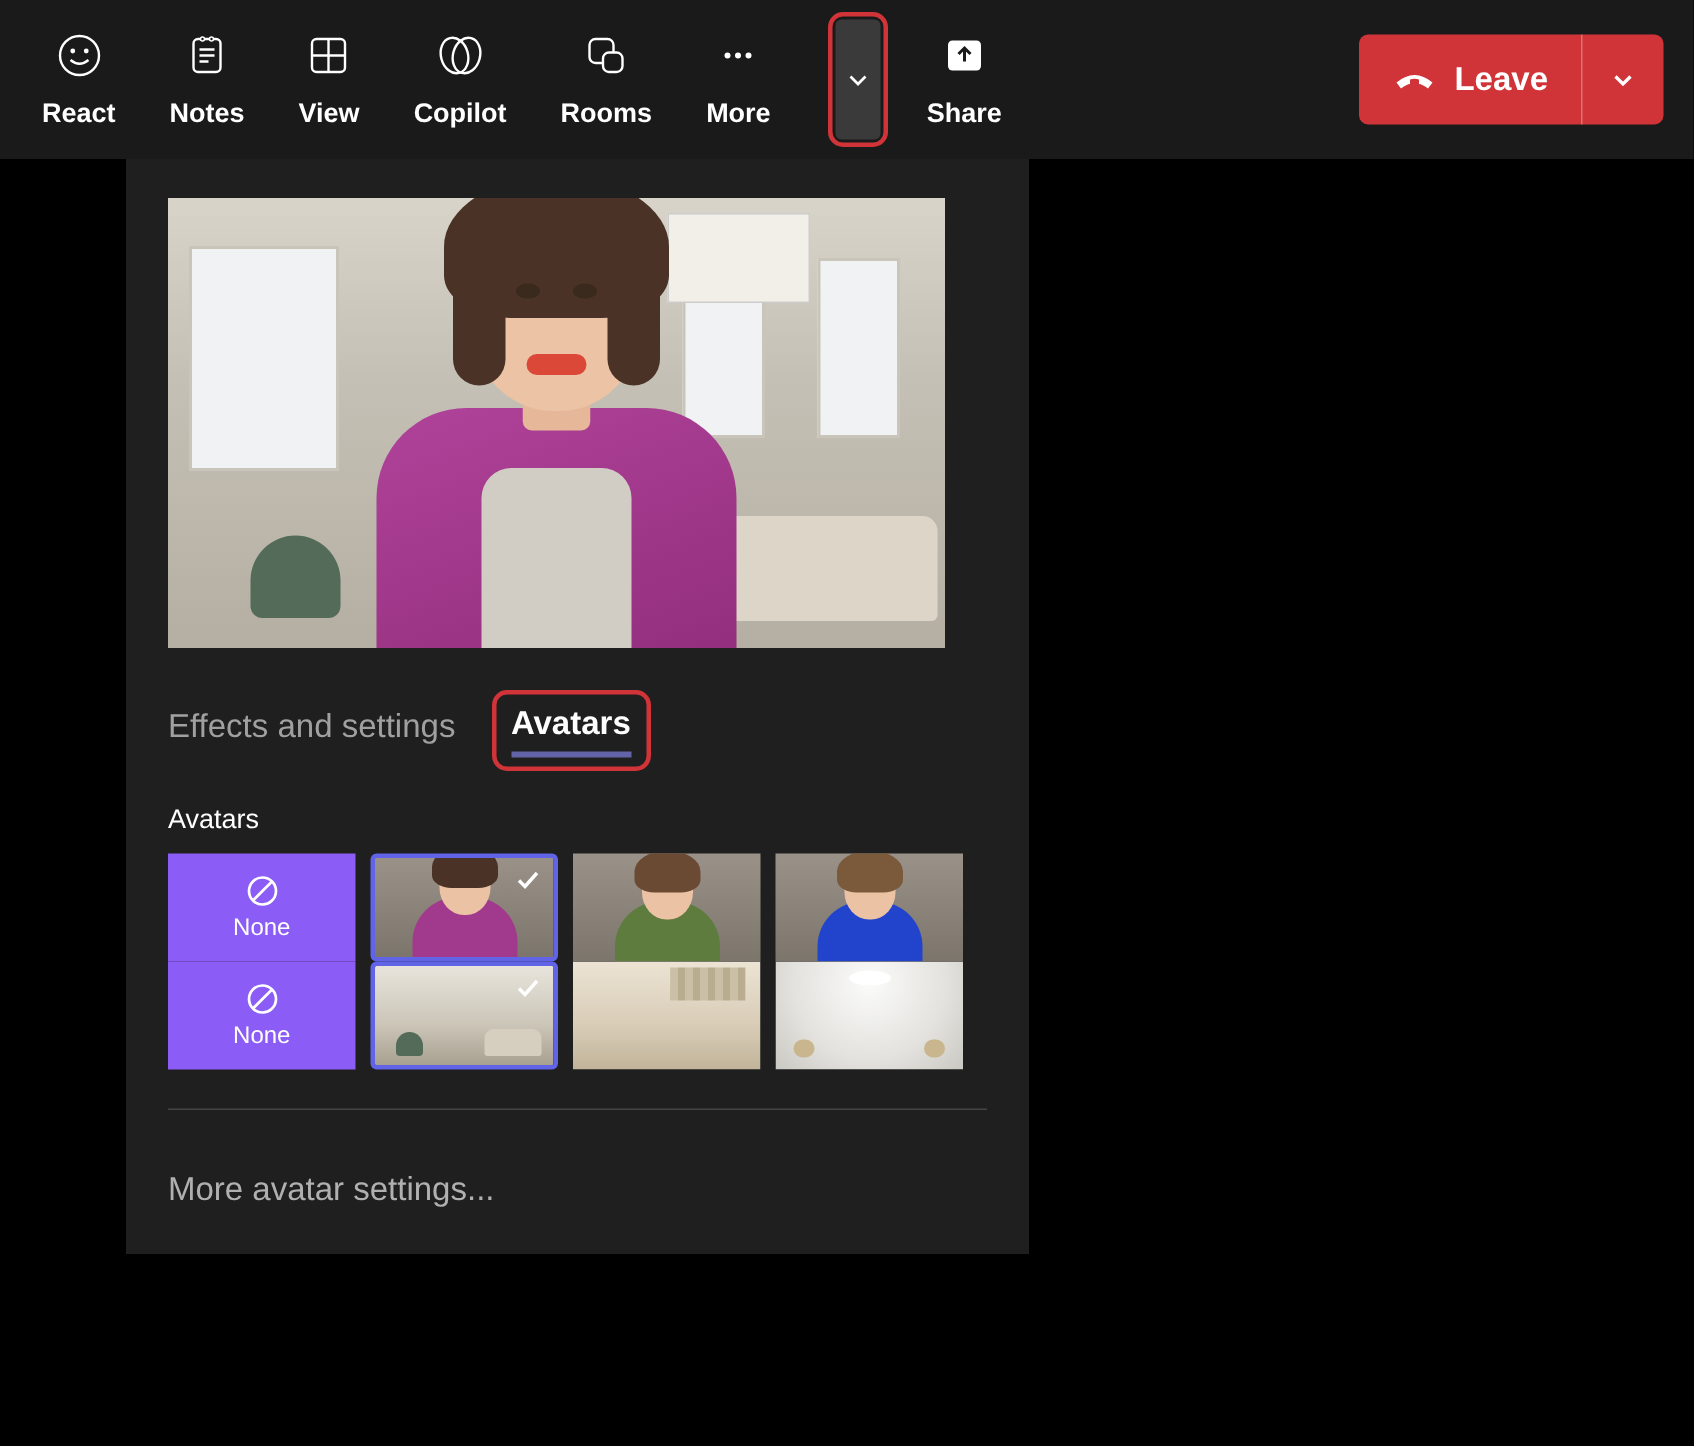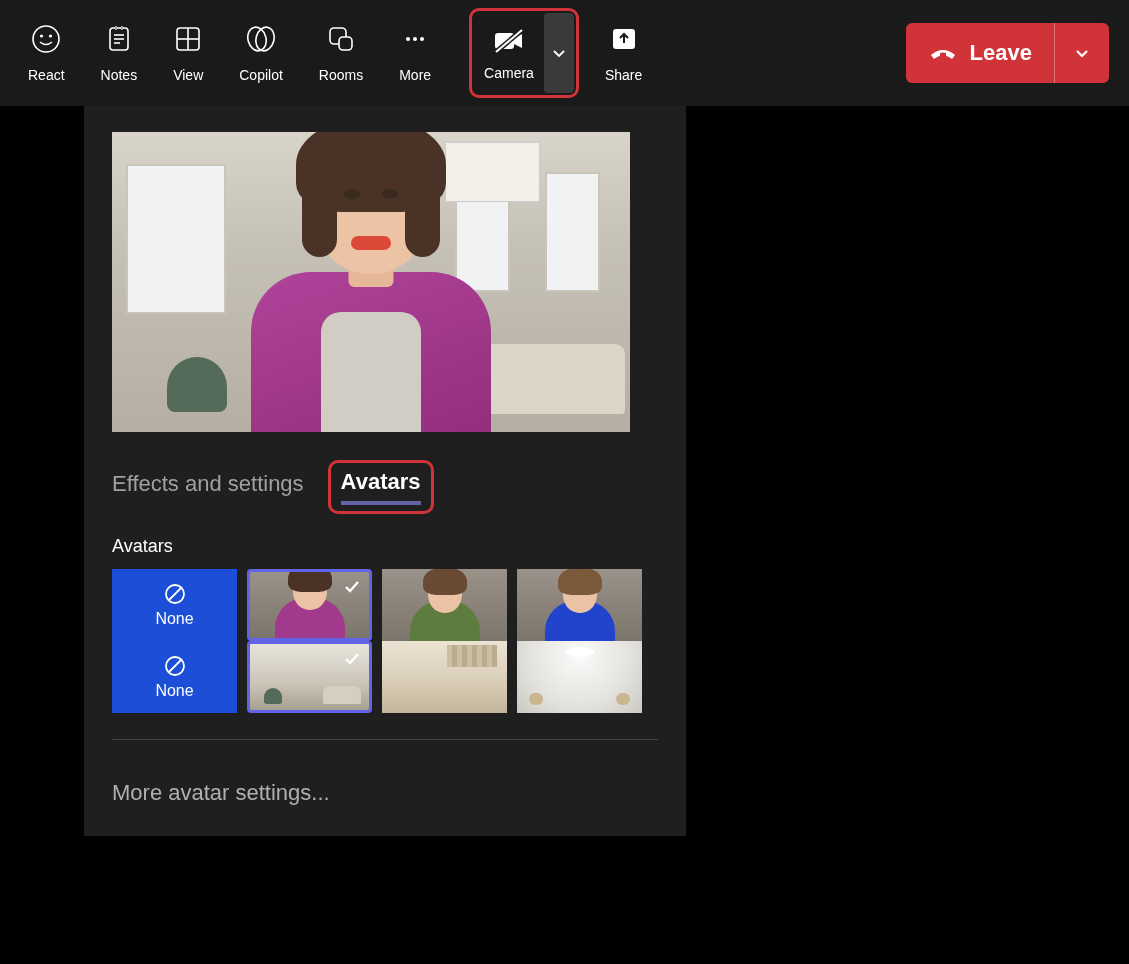--- a/index.html
+++ b/index.html
@@ -34,22 +34,23 @@
       height: 100%;
       gap: 12px;
     }
     .tool-btn-icon {
       height: 32px;
       display: flex;
       align-items: center;
       justify-content: center;
     }
     .tool-btn-label {
-      font-size: 14px;
-      color: #fff;
+      font-size: 18px;
+      color: #fff;
+      font-weight: bold;
     }
     .camera-group {
       display: flex;
       align-items: center;
       border: 3px solid #d13438;
       border-radius: 10px;
       padding: 2px;
       height: 90px;
     }
     .chevron-pill {
@@ -250,21 +251,21 @@
       margin-top: 22px;
       margin-bottom: 12px;
     }
     .option-row {
       display: flex;
       gap: 10px;
     }
     .option-card {
       width: 125px;
       height: 72px;
-      background: #1d4ed8;
+      background: #8b5cf6;
       cursor: pointer;
       position: relative;
       display: flex;
       align-items: center;
       justify-content: center;
       flex-direction: column;
       gap: 4px;
       overflow: hidden;
     }
     .option-card.selected {
@@ -398,31 +399,20 @@
           <circle cx="15" cy="15" r="2" fill="#fff"></circle>
           <circle cx="22" cy="15" r="2" fill="#fff"></circle>
         </svg>
     </div>
     <span class="tool-btn-label">More</span>
   </div>
 
   <div style="width:20px"></div>
 
   <div class="camera-group">
-    <div class="tool-btn" style="padding:4px 10px; gap:8px;">
-      <div class="tool-btn-icon">
-        <svg width="34" height="28" viewBox="0 0 34 28">
-            <rect x="3" y="6" width="19" height="16" rx="3" fill="#fff"></rect>
-            <path d="M22 11 L30 7 L30 21 L22 17 Z" fill="#fff"></path>
-            <line x1="4" y1="25" x2="30" y2="3" stroke="#1a1a1a" stroke-width="5"></line>
-            <line x1="4" y1="25" x2="30" y2="3" stroke="#fff" stroke-width="2"></line>
-          </svg>
-      </div>
-      <span class="tool-btn-label">Camera</span>
-    </div>
     <div class="chevron-pill">
       <svg width="16" height="16" viewBox="0 0 16 16">
           <path d="M3 6 L8 11 L13 6" stroke="#fff" stroke-width="1.8" fill="none"></path>
         </svg>
     </div>
   </div>
 
   <div style="width:8px"></div>
 
 

